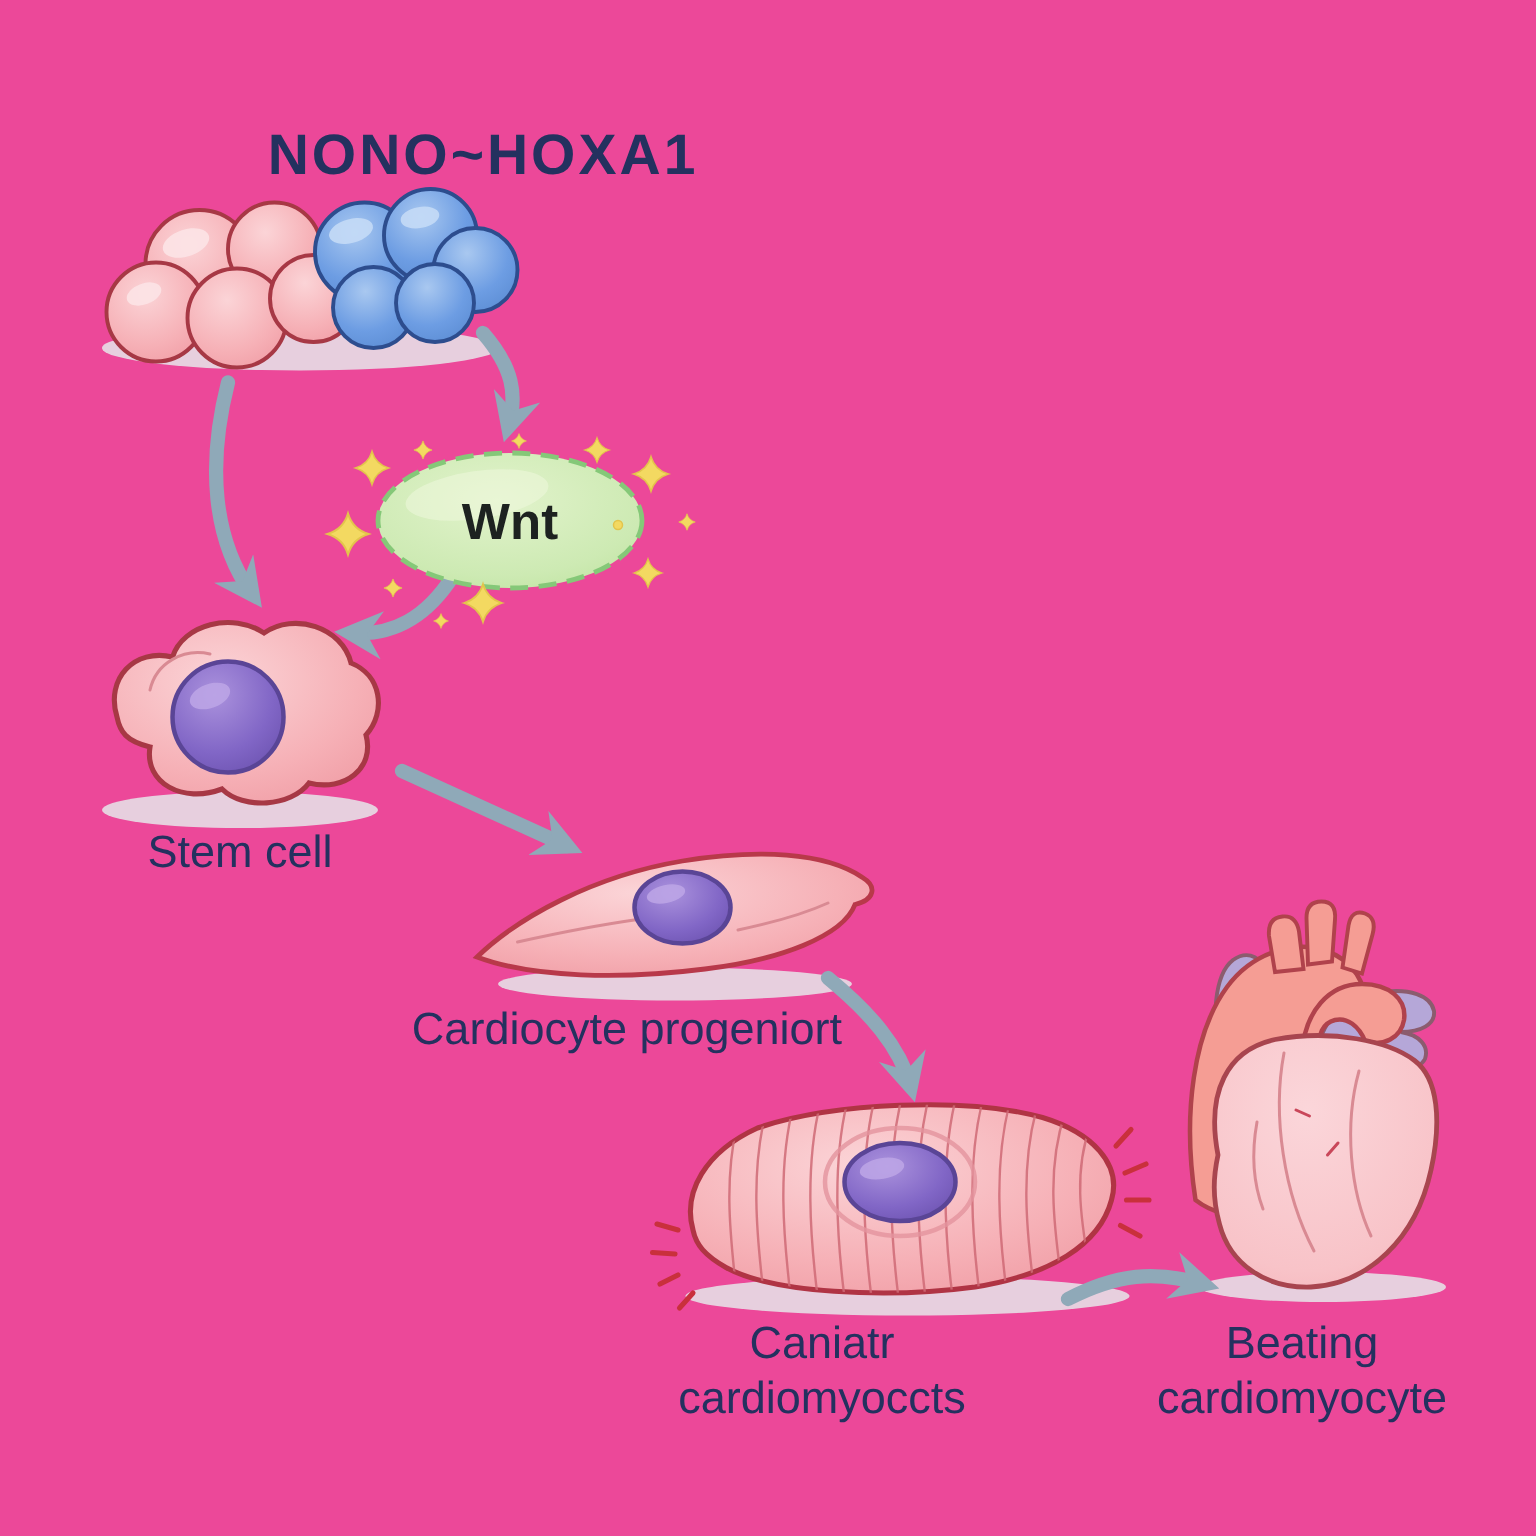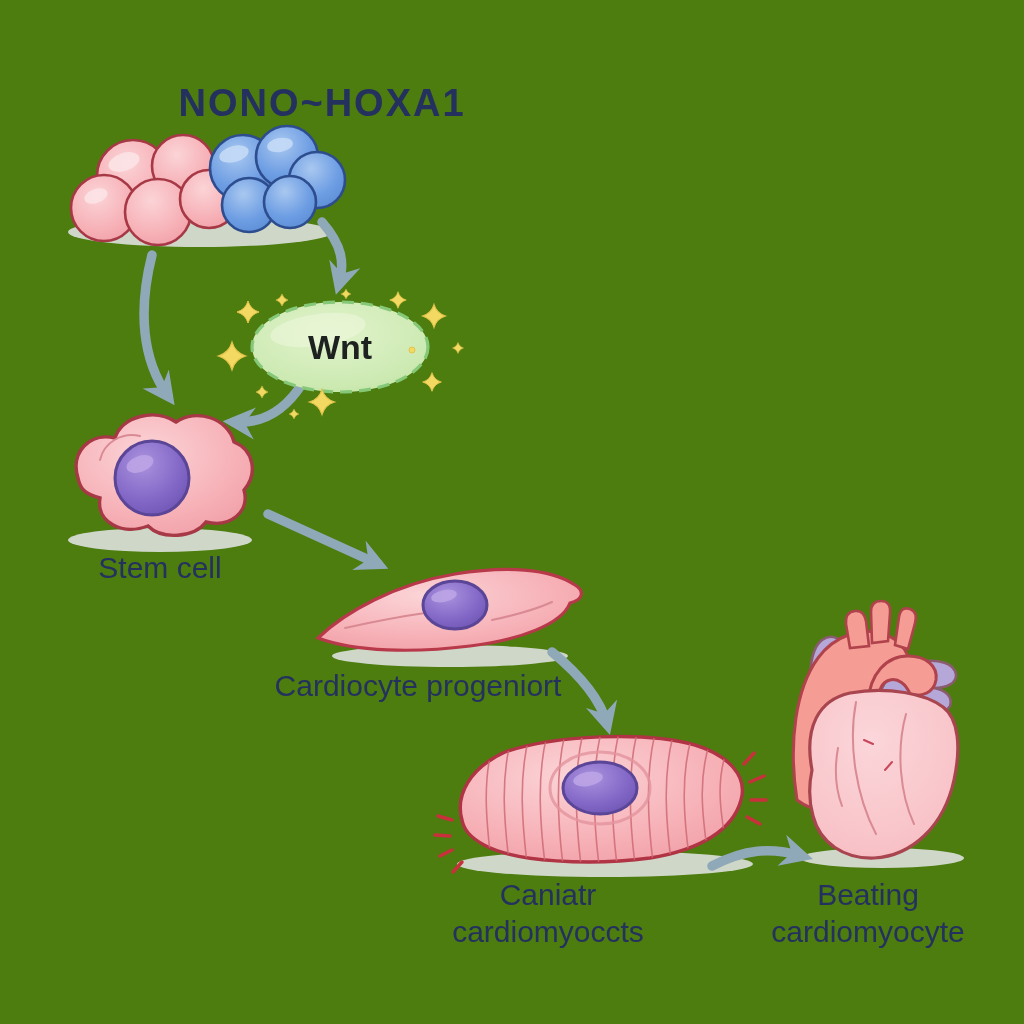--- a/index.html
+++ b/index.html
@@ -1,16 +1,16 @@
 <!DOCTYPE html>
 <html><head>
 <meta charset="utf-8">
 <style>
   html,body{margin:0;padding:0;background:#ffffff;}
-  #stage{width:1024px;height:1024px;position:relative;background:#4d7c0f;overflow:hidden;
+  #stage{width:1024px;height:1024px;position:relative;background:#ec4899;overflow:hidden;
          font-family:"Liberation Sans", sans-serif;}
   svg{display:block;}
   .title-text{font-family:"Liberation Sans", sans-serif;font-size:38px;font-weight:600;
               letter-spacing:2px;fill:#24315f;}
   .label-text{font-family:"Liberation Sans", sans-serif;font-size:30px;font-weight:500;fill:#24315f;}
   .wnt-text{font-family:"Liberation Sans", sans-serif;font-size:34px;font-weight:600;fill:#1d2220;}
   .arrow{stroke:#8fa9b8;stroke-width:9.5;fill:none;stroke-linecap:round;}
   .pinkcell{fill:url(#gradPink);stroke:#a73845;stroke-width:2.6;}
   .bluecell{fill:url(#gradBlue);stroke:#2d4d8e;stroke-width:2.6;}
   .shadow{fill:#e6e8ea;opacity:0.85;}

